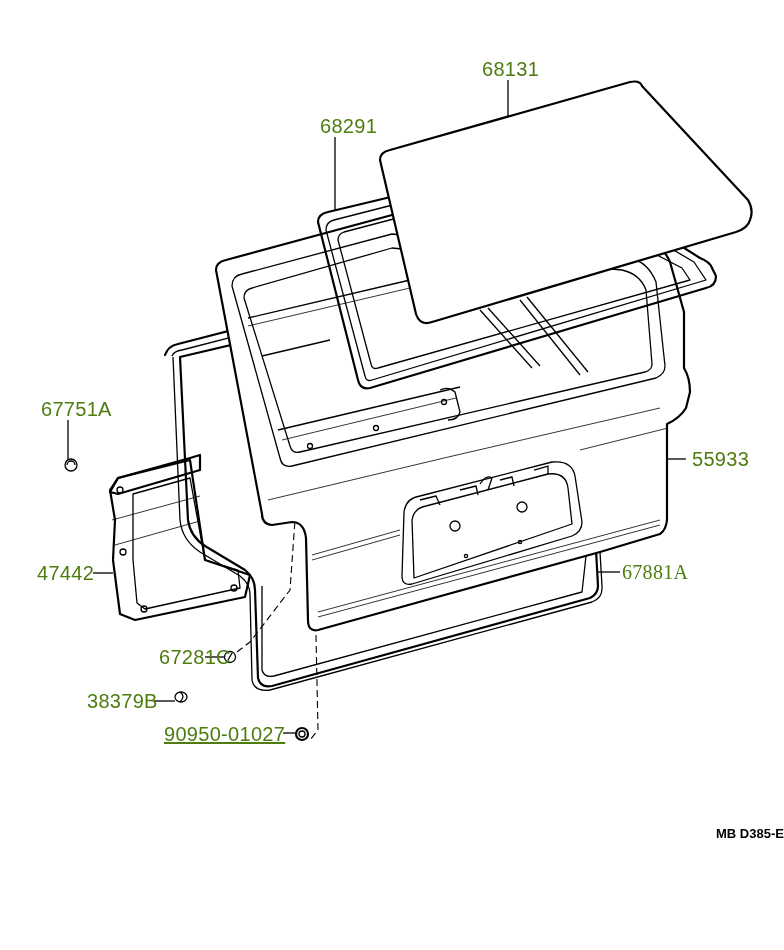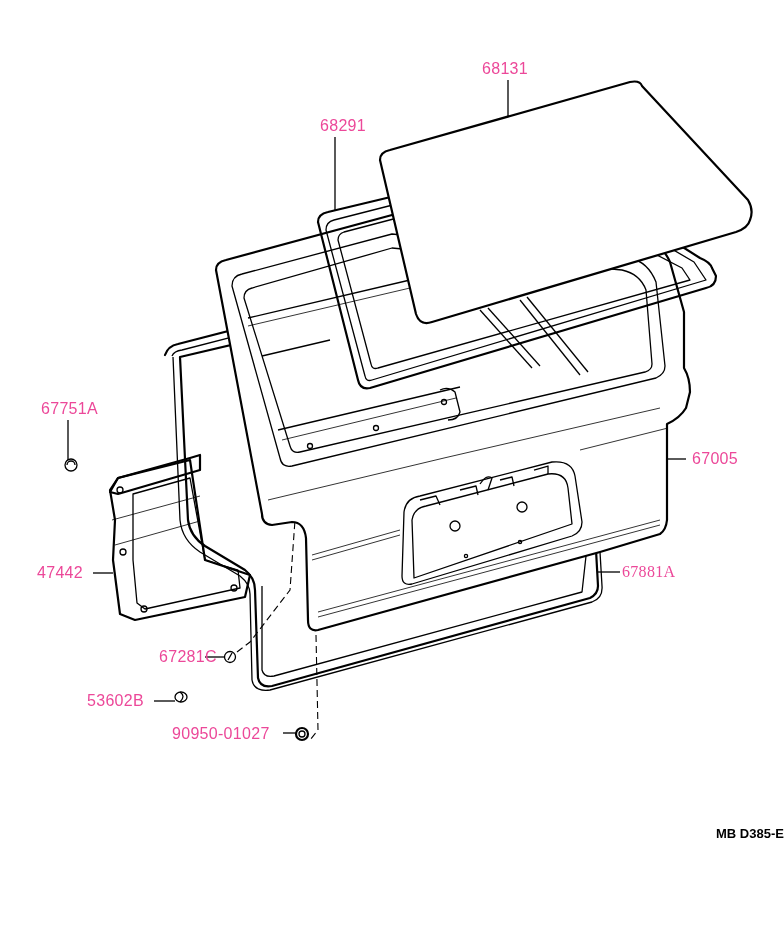--- a/index.html
+++ b/index.html
@@ -1,20 +1,20 @@
 <!DOCTYPE html>
 <html><head>
 <meta charset="utf-8">
 <style>
   html, body { margin:0; padding:0; background:#ffffff; }
   body { width:784px; height:950px; position:relative; overflow:hidden;
          font-family:"Liberation Sans", sans-serif; }
   #stage { position:absolute; left:0; top:0; width:784px; height:950px; }
-  .lbl { position:absolute; font-family:"Liberation Sans", sans-serif; font-size:16px;
-         color:#ec4899; letter-spacing:0.3px; white-space:nowrap; line-height:16px; }
+  .lbl { position:absolute; font-family:"Liberation Sans", sans-serif; font-size:20px;
+         color:#4d7c0f; letter-spacing:0.3px; white-space:nowrap; line-height:16px; }
   .code { position:absolute; font-family:"Liberation Sans", sans-serif; font-size:13px;
           font-weight:bold; color:#000; white-space:nowrap; }
   svg { position:absolute; left:0; top:0; }
   .o { fill:none; stroke:#000; stroke-width:2.2; stroke-linejoin:round; stroke-linecap:round; }
   .m { fill:none; stroke:#000; stroke-width:1.3; stroke-linejoin:round; }
   .t { fill:none; stroke:#000; stroke-width:0.8; }
   .d { fill:none; stroke:#000; stroke-width:1.1; stroke-dasharray:7 4; }
   .fw { fill:#fff; stroke:#000; stroke-width:2.2; stroke-linejoin:round; }
 </style>
 </head>
@@ -127,23 +127,23 @@
     <path class="m" d="M93,573 L113,573"></path>
     <path class="m" d="M620,572 L598,572"></path>
     <path class="m" d="M205,657 L224,657"></path>
     <path class="m" d="M154,701 L175,701"></path>
     <path class="m" d="M283,733 L296,733"></path>
   </g>
 </svg>
 
 <span class="lbl" style="left:482px; top:61px;">68131</span>
 <span class="lbl" style="left:320px; top:118px;">68291</span>
-<span class="lbl" style="left:692px; top:451px;">67005</span>
+<span class="lbl" style="left:692px; top:451px;">55933</span>
 <span class="lbl" style="left:622px; top:564px;font-family:Liberation Serif, serif;">67881A</span>
 <span class="lbl" style="left:41px;  top:401px;">67751A</span>
 <span class="lbl" style="left:37px;  top:565px;">47442</span>
 <span class="lbl" style="left:133px; top:649px;margin-left:26px;">67281C</span>
-<span class="lbl" style="left:87px;  top:693px;">53602B</span>
-<span class="lbl" style="left:172px; top:726px;">90950-01027</span>
+<span class="lbl" style="left:87px;  top:693px;">38379B</span>
+<span class="lbl" style="left:164px; top:726px;text-decoration:underline;">90950-01027</span>
 
 <span class="code" style="left:672px; top:826px;padding-left:44px;">MB D385-E</span>
 
 </div>
 
 </body></html>

